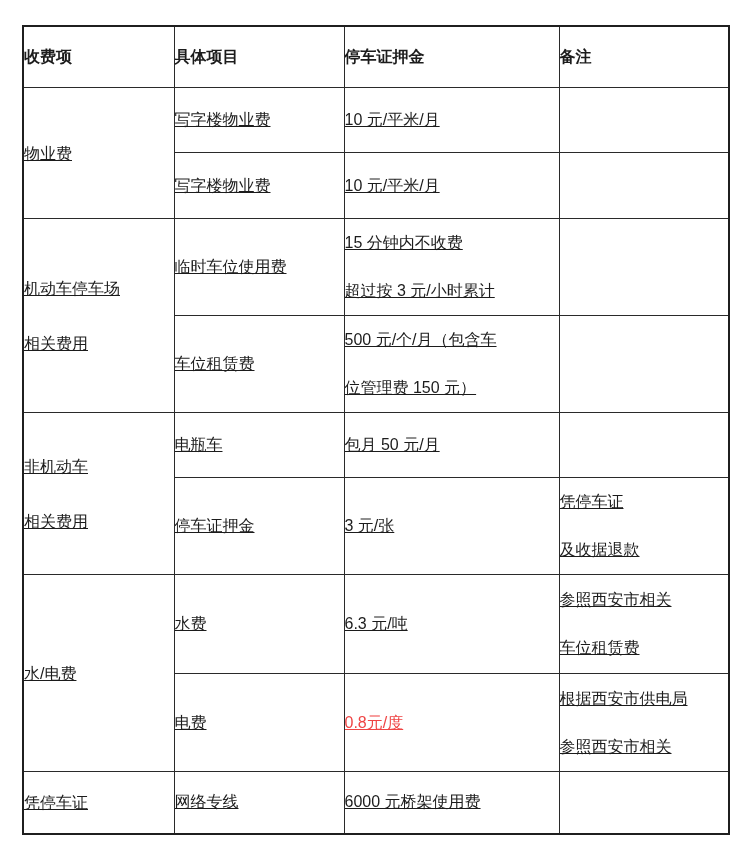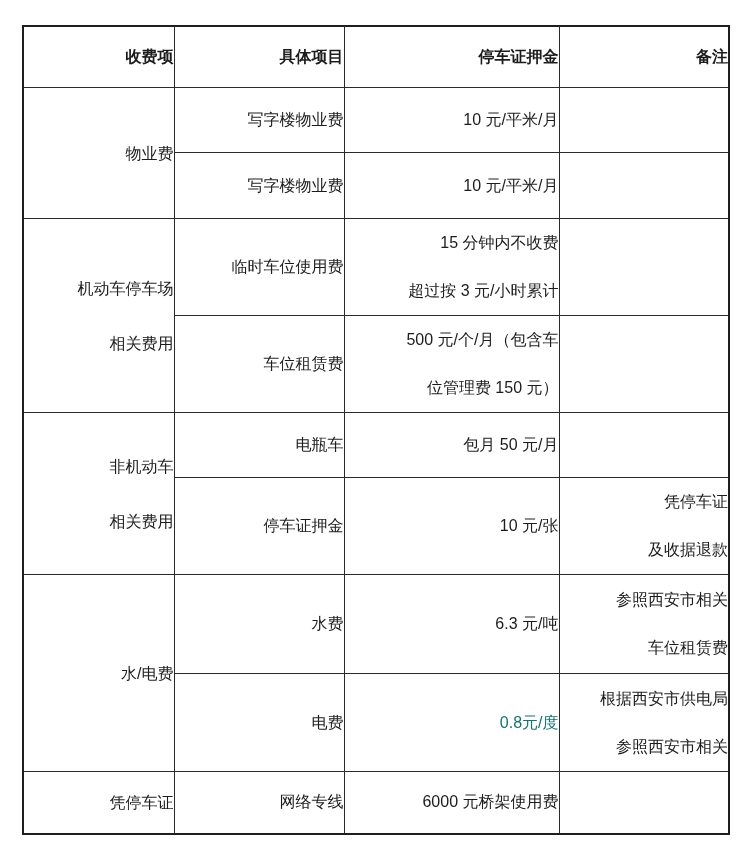--- a/index.html
+++ b/index.html
@@ -23,45 +23,46 @@
   }
   table.fee-table {
     border-collapse: collapse;
     table-layout: fixed;
     width: 706px;
     border: 2px solid #1f1f1f;
   }
   .fee-table th,
   .fee-table td {
     border: 1px solid #2a2a2a;
-    text-align: right;
+    text-align: left;
     vertical-align: middle;
     padding: 0;
     font-size: 16px;
     overflow: hidden;
   }
   .fee-table th {
     font-weight: bold;
     height: 60px;
   }
   .ln {
     line-height: 48px;
     white-space: nowrap;
+    text-decoration: underline;
   }
   .group .ln {
     line-height: 55px;
   }
   tr.h65 { height: 65px; }
   tr.h66 { height: 66px; }
   tr.h95 { height: 95px; }
   tr.h99 { height: 99px; }
   tr.h98 { height: 98px; }
   tr.h62 { height: 62px; }
   td.muted {
-    color: #0f766e;
+    color: #ef4444;
   }
 </style>
 </head>
 <body>
 
 <div class="page">
   <div class="table-wrap">
     <table class="fee-table">
       <colgroup>
         <col style="width:151px">
@@ -136,21 +137,21 @@
         <td>
               <div class="ln">包月 50 元/月</div>
             </td>
         <td></td>
       </tr>
       <tr class="h95">
         <td>
               <div class="ln">停车证押金</div>
             </td>
         <td>
-              <div class="ln">10 元/张</div>
+              <div class="ln">3 元/张</div>
             </td>
         <td>
           <div class="ln">凭停车证</div>
           <div class="ln">及收据退款</div>
         </td>
       </tr>
 
       <tr class="h99">
         <td class="group" rowspan="2">
           <div class="ln">水/电费</div>

